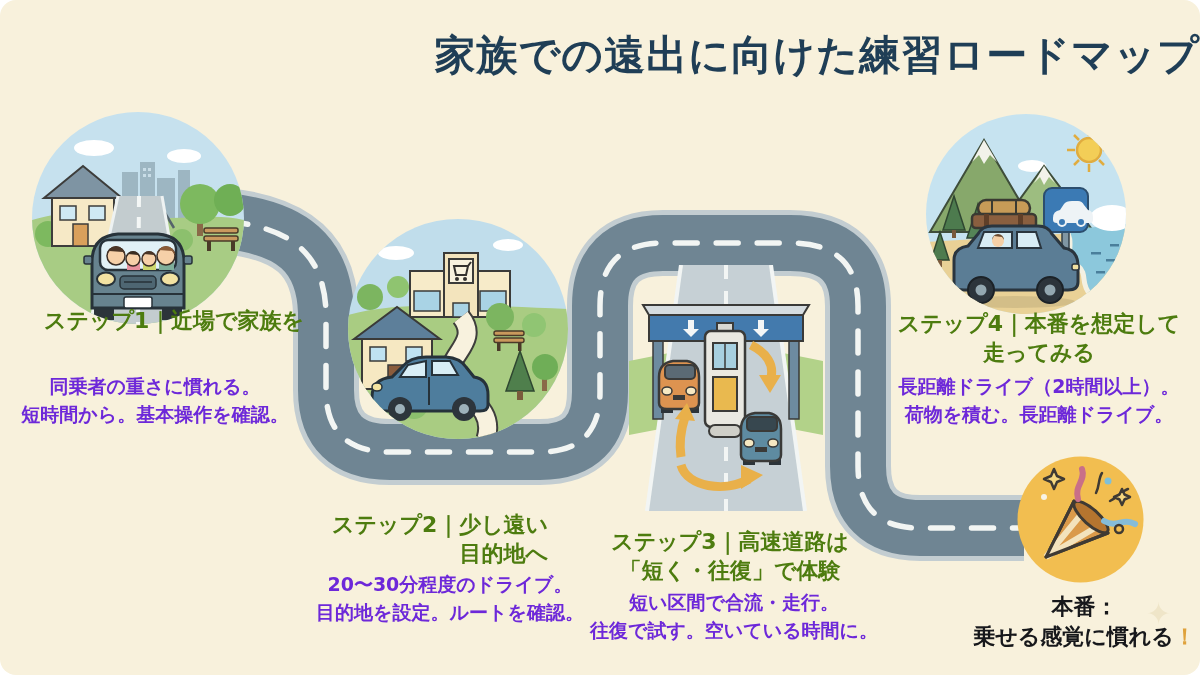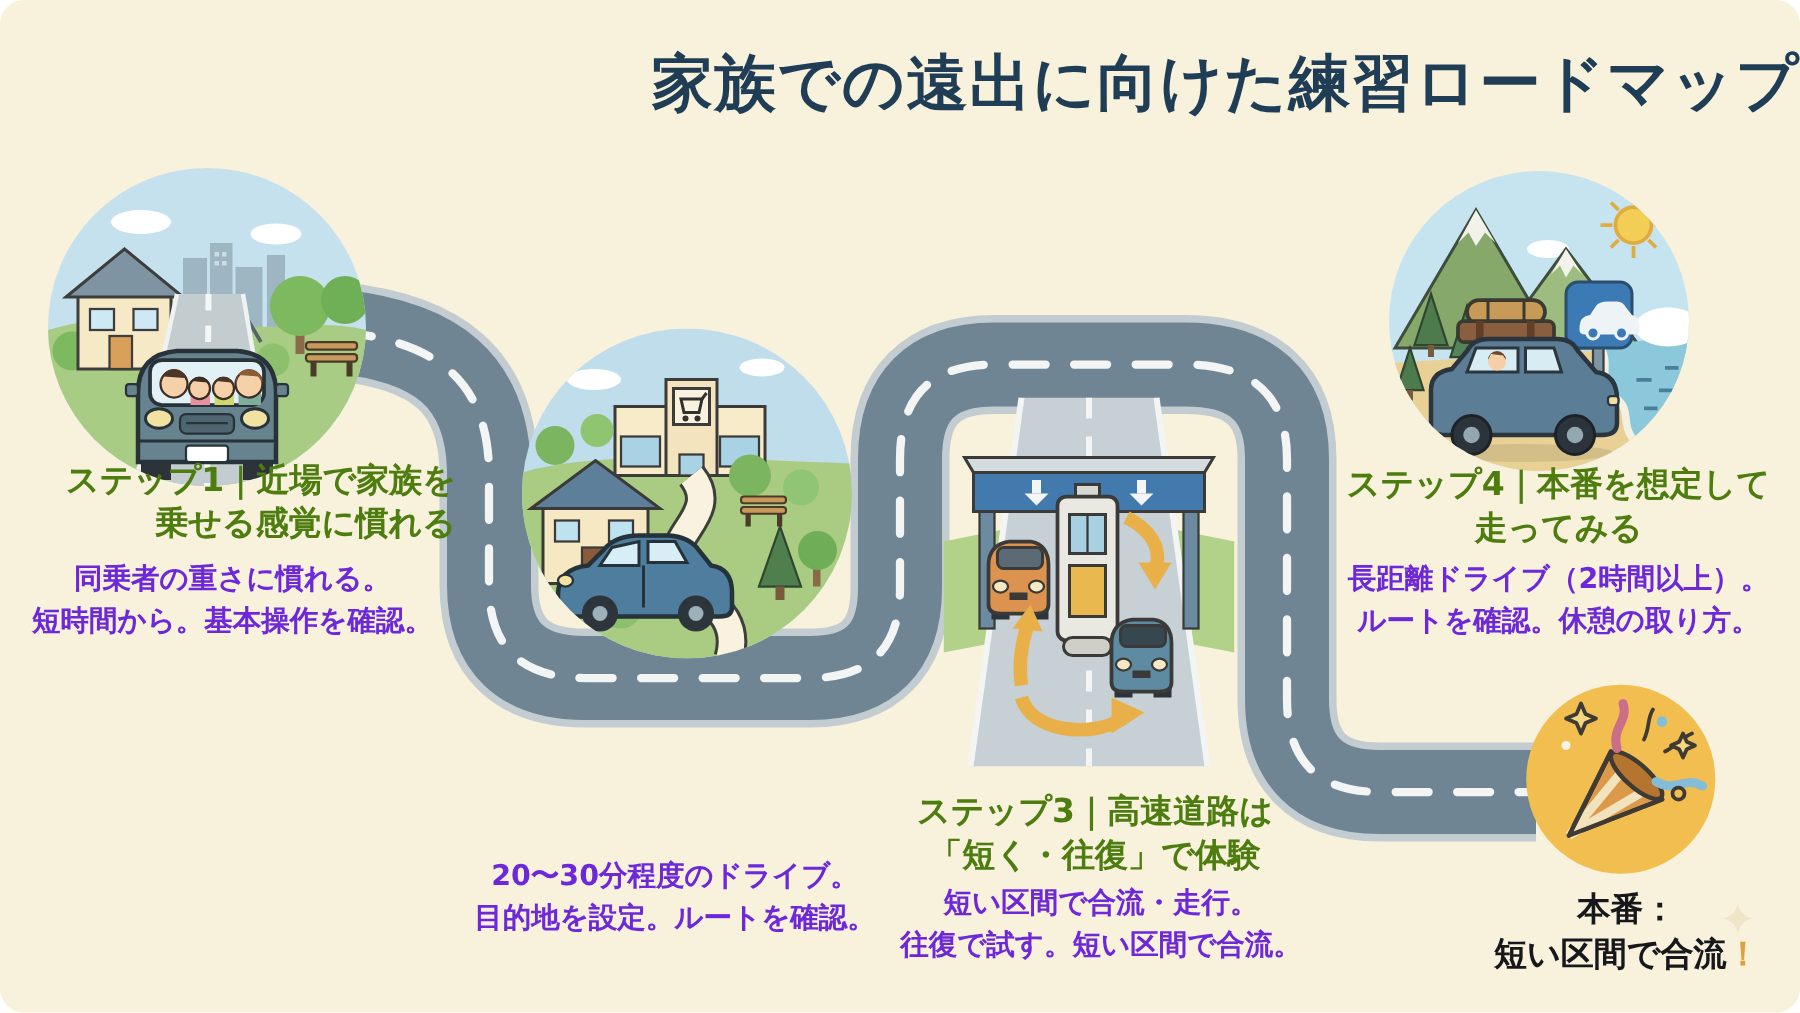--- a/index.html
+++ b/index.html
@@ -320,49 +320,52 @@
       <path d="M38,14 L41,21 L48,24 L41,27 L38,34 L35,27 L28,24 L35,21 Z" fill="#f6d77f" stroke="#3f3a33" stroke-width="2.5" stroke-linejoin="round"></path>
       <path d="M106,34 L108.5,39.5 L114,42 L108.5,44.5 L106,50 L103.5,44.5 L98,42 L103.5,39.5 Z" fill="#f6d77f" stroke="#3f3a33" stroke-width="2.5" stroke-linejoin="round"></path>
       <circle cx="28" cy="42" r="3" fill="#f8f3e4"></circle>
       <circle cx="92" cy="26" r="3.5" fill="#7fc0d8"></circle>
       <circle cx="103" cy="74" r="4" fill="#f2be50" stroke="#3f3a33" stroke-width="2.5"></circle>
     </g>
   </svg>
 
   <div class="heading" style="left:8px;top:306px;width:296px;text-align:right">
     <div>ステップ1｜近場で家族を</div>
-    <div>乗せる感覚に慣れる</div>
   </div>
   <div class="desc" style="left:2px;top:372px;width:306px">
     <div>同乗者の重さに慣れる。</div>
     <div>短時間から。基本操作を確認。</div>
   </div>
 
+  <div class="heading" style="left:330px;top:510px;width:218px;text-align:right">
+    <div>ステップ2｜少し遠い</div>
+    <div>目的地へ</div>
+  </div>
   <div class="desc" style="left:315px;top:570px;width:270px">
     <div>20〜30分程度のドライブ。</div>
     <div>目的地を設定。ルートを確認。</div>
   </div>
 
   <div class="heading" style="left:605px;top:527px;width:250px;text-align:center">
     <div>ステップ3｜高速道路は</div>
     <div>「短く・往復」で体験</div>
   </div>
   <div class="desc" style="left:588px;top:588px;width:292px">
     <div>短い区間で合流・走行。</div>
-    <div>往復で試す。短い区間で合流。</div>
+    <div>往復で試す。空いている時間に。</div>
   </div>
 
   <div class="heading" style="left:893px;top:309px;width:292px;text-align:center">
     <div>ステップ4｜本番を想定して</div>
     <div>走ってみる</div>
   </div>
   <div class="desc" style="left:893px;top:372px;width:292px">
     <div>長距離ドライブ（2時間以上）。</div>
-    <div>ルートを確認。休憩の取り方。</div>
+    <div>荷物を積む。長距離ドライブ。</div>
   </div>
 
   <div class="goal" style="left:962px;top:592px;width:245px">
     <div>本番：</div>
-    <div><span>短い区間で合流</span><span class="gold">！</span></div>
+    <div><span>乗せる感覚に慣れる</span><span class="gold">！</span></div>
   </div>
   <div class="sparkle">✦</div>
 
 </div>
 
 </body></html>

